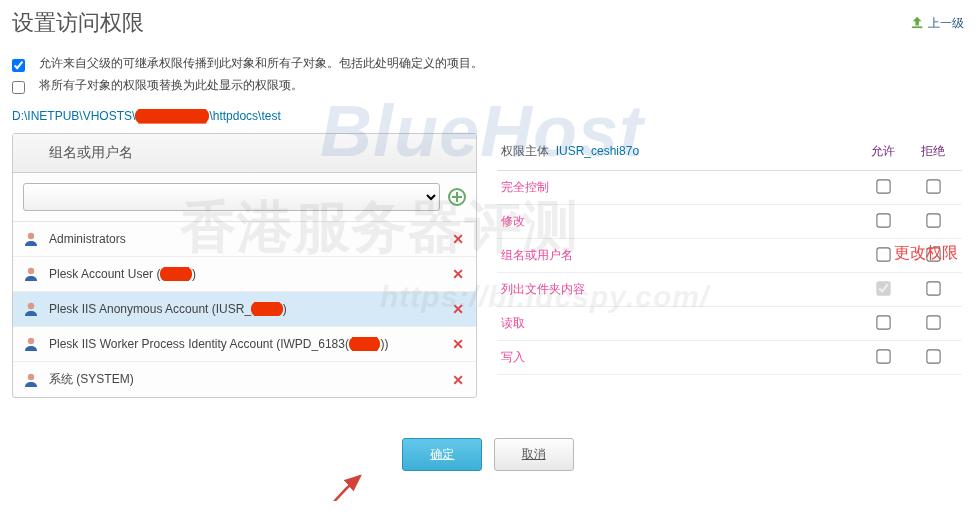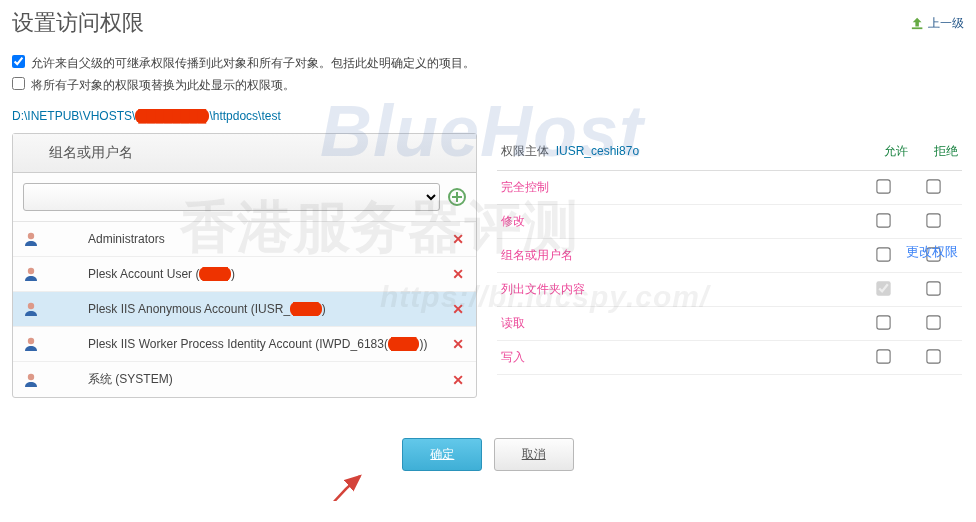--- a/index.html
+++ b/index.html
@@ -1,51 +1,51 @@
 <!DOCTYPE html>
 <html><head>
 <meta charset="utf-8">
 <style>
   * { box-sizing: border-box; margin: 0; padding: 0; }
   body { font-family: Arial, "Microsoft YaHei", sans-serif; font-size: 12px; color: #444; background: #fff; width: 976px; position: relative; }
   .header { display: flex; justify-content: space-between; align-items: center; padding: 8px 12px 6px; }
   .title { font-size: 22px; font-weight: 300; color: #555; }
-  .up-link { color: #258; text-decoration: none; font-size: 12px; display: flex; align-items: center; gap: 3px; }
+  .up-link { color: #258; text-decoration: none; font-size: 12px; display: flex; align-items: flex-start; gap: 3px; }
   .arrow-up-icon { width: 14px; height: 14px; }
   .opts { padding: 6px 12px; }
-  .opt-row { margin: 5px 0; display: flex; align-items: flex-start; gap: 4px; }
+  .opt-row { margin: 5px 0; display: flex; align-items: flex-end; gap: 12px; }
   .opt-row input[type="checkbox"] { margin-right: 2px; }
   .path { color: #0073a8; margin: 4px 12px 10px; font-size: 12px; position: relative; display: inline-block; }
   .redact { background: #e30; color: #e30; border-radius: 6px; padding: 0 3px; }
   .panel-wrap { display: flex; gap: 18px; padding: 0 12px; }
   .left-panel { flex: 0 0 465px; border: 1px solid #ccc; border-radius: 3px; background: #fdfdfd; }
   .right-panel { flex: 1; padding: 0 2px; position: relative; }
   .col-header { background: linear-gradient(#f8f8f8,#eee); border-bottom: 1px solid #ccc; padding: 10px 12px; font-size: 14px; color: #555; display:flex; align-items:center; }
   .col-header-left { padding-left: 36px; }
   .right-header { display: flex; align-items: center; padding: 10px 4px; border-bottom: 1px solid #ddd; }
   .right-header .subj { flex: 1; color: #555; }
-  .right-header .hcol { width: 50px; text-align: right; color: #15803d; }
+  .right-header .hcol { width: 50px; text-align: center; color: #701a75; }
   .select-row { display: flex; align-items: center; gap: 8px; padding: 10px 10px; border-bottom: 1px solid #e5e5e5; }
   .select-row select { flex: 1; height: 28px; border: 1px solid #b8b8b8; border-radius: 3px; background: linear-gradient(#fff,#f1f1f1); padding: 2px 6px; font-size: 12px; }
   .add-icon { width: 18px; height: 18px; border-radius: 50%; border: 2px solid #6a6; position: relative; display:inline-block; }
   .add-icon::before, .add-icon::after { content:""; position:absolute; background:#6a6; }
   .add-icon::before { width:2px; height:10px; left:6px; top:2px; }
   .add-icon::after { width:10px; height:2px; left:2px; top:6px; }
   .user-row { display: flex; align-items: center; padding: 9px 10px; border-bottom: 1px solid #eee; gap: 10px; }
   .user-row:last-child { border-bottom: none; }
   .user-row.selected { background: #d5e9f6; }
   .user-icon { width: 16px; height: 16px; flex: 0 0 16px; }
-  .user-name { flex: 1; color: #444; white-space: nowrap; overflow: hidden; margin-left: 39px; }
+  .user-name { flex: 1; color: #444; white-space: nowrap; overflow: hidden; }
   .del-x { color: #d44; font-weight: bold; width: 16px; text-align: center; cursor: pointer; font-size: 14px; }
   .perm-row { display: flex; align-items: center; padding: 8px 4px; border-bottom: 1px solid #eee; }
   .perm-row .plabel { flex: 1; color: #ec4899; }
   .perm-row .pcol { width: 50px; text-align: center; }
   .perm-row input[type="checkbox"] { transform: scale(1.1); }
   .link-text { color: #0073a8; cursor: pointer; }
-  .change-note { position: absolute; right: 6px; top: 110px; color: #3b82f6; font-size: 13px; }
+  .change-note { position: absolute; right: 6px; top: 110px; color: #ef4444; font-size: 16px; }
   .adv-row { text-align: right; padding: 16px 12px 0; }
   .btn { display: inline-block; padding: 7px 26px; border: 1px solid #b8b8b8; border-radius: 3px; background: linear-gradient(#fdfdfd,#e8e8e8); color: #555; font-size: 12px; cursor: pointer; }
   .btn-primary { background: linear-gradient(#62c8ea,#3fafd6); border-color: #2a93bb; color: #fff; }
   .footer-btns { text-align: center; padding: 40px 0 30px; position: relative; }
   .footer-btns .btn { margin: 0 4px; min-width: 80px; text-decoration: underline; }
   .arrow-annot { position: absolute; left: 320px; top: 70px; }
   .wm { position: absolute; font-size: 56px; font-weight: bold; color: rgba(120,120,120,0.07); pointer-events: none; letter-spacing: 1px; z-index: 5; }
   .wm1 { left: 320px; top: 90px; font-style: italic; color: rgba(80,120,180,0.16); font-size: 72px; }
   .wm2 { left: 180px; top: 190px; font-size: 56px; color: rgba(100,100,100,0.10); }
   .wm3 { left: 380px; top: 270px; font-size: 30px; color: rgba(100,100,100,0.09); font-style: italic; margin-top: 10px; }

